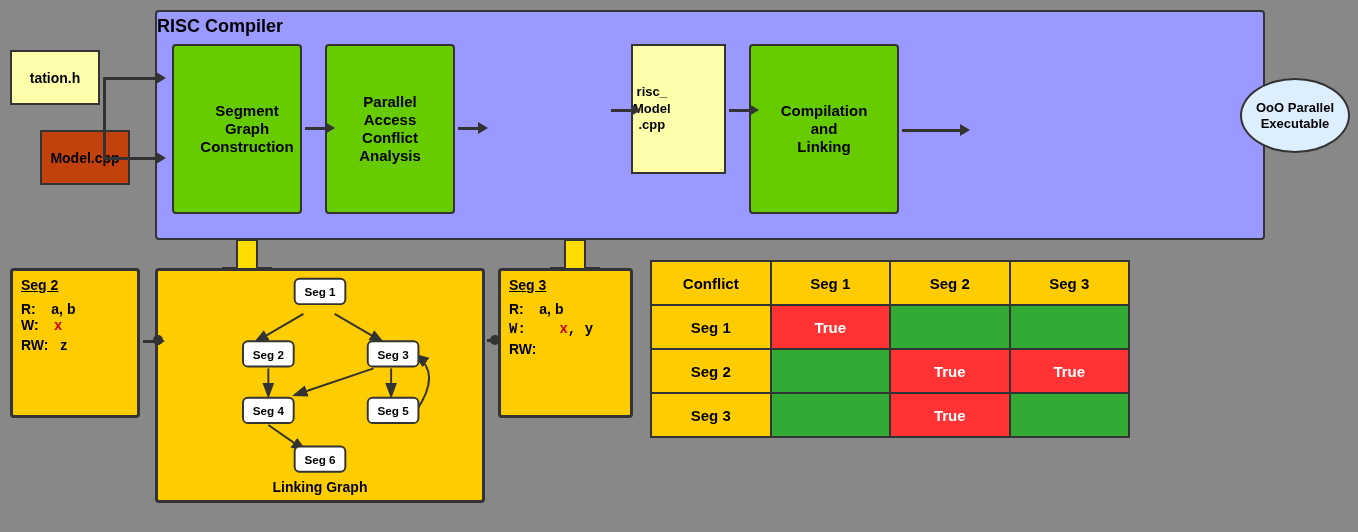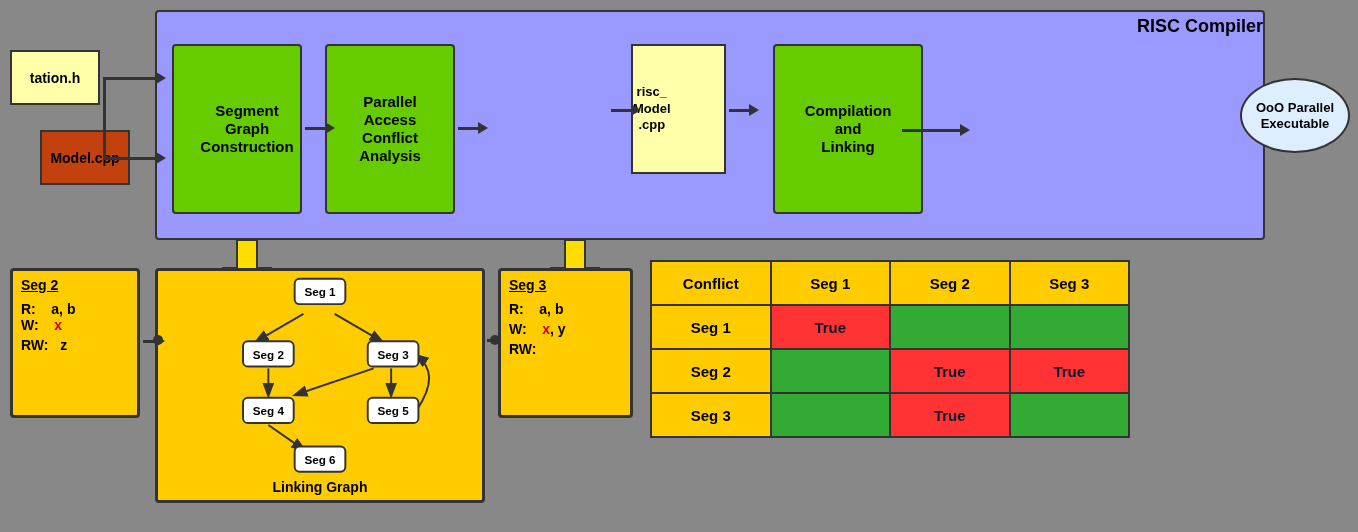--- a/index.html
+++ b/index.html
@@ -18,21 +18,21 @@
       position: absolute;
       top: 10px;
       left: 155px;
       width: 1110px;
       height: 230px;
       background: #9999ff;
       border: 2px solid #333;
       border-radius: 4px;
     }
     .risc-title {
-      text-align: right;
+      text-align: left;
       font-weight: bold;
       font-size: 18px;
       padding: 4px 0;
       color: #000;
     }
 
     
     .green-box {
       position: absolute;
       background: #66cc00;
@@ -175,21 +175,21 @@
       height: 44px;
     }
     .conflict-table thead th {
       background: #ffcc00;
     }
     .conflict-table tbody th {
       background: #ffcc00;
     }
     .cell-red { background: #ff3333; color: #fff; }
     .cell-green { background: #33aa33; }
-    .cell-true { color: #0f172a; }
+    .cell-true { color: #ffffff; }
 
     
     .oo-oval {
       position: absolute;
       top: 78px;
       right: 8px;
       width: 110px;
       height: 75px;
       background: #ddeeff;
       border: 2px solid #333;
@@ -234,21 +234,21 @@
 
 
   <div class="arrow arrow-h arrowhead-right" style="position:absolute;top:115px;left:301px;width:22px;"></div>
 
   <div class="paper-note" style="position:absolute;left:474px;top:32px;width:95px;height:130px;font-weight:bold;font-size:13px;">
     <span>risc_<br>Model<br>.cpp</span>
   </div>
 
   <div class="arrow arrow-h arrowhead-right" style="position:absolute;top:97px;left:454px;width:22px;"></div>
 
-  <div class="green-box" style="left:616px;top:32px;width:150px;height:170px;text-align:center;">
+  <div class="green-box" style="left:592px;top:32px;width:150px;height:170px;text-align:center;">
     <span>Compilation<br>and<br>Linking</span>
   </div>
 
   <div class="arrow arrow-h arrowhead-right" style="position:absolute;top:97px;left:572px;width:22px;"></div>
 
   <div class="arrow arrow-h arrowhead-right" style="position:absolute;top:117px;left:745px;width:60px;"></div>
 </div>
 
 <div class="oo-oval">
   <span>OoO Parallel<br>Executable</span>
@@ -333,21 +333,21 @@
   <div style="position:absolute;bottom:5px;left:0;right:0;text-align:center;font-size:14px;font-weight:bold;">Linking Graph</div>
 </div>
 
 <div class="arrow arrow-h arrowhead-right" style="position:absolute;top:340px;left:143px;width:14px;"></div>
 
 <div style="position:absolute;top:335px;left:153px;width:10px;height:10px;background:#333;border-radius:50%;"></div>
 
 <div class="seg3-box">
   <div class="underline">Seg 3</div>
   <div style="margin-top:8px;">R: &nbsp;&nbsp; a, b</div>
-  <div style="margin-top:4px;">W: &nbsp;&nbsp; <span class="red">x</span>, y</div>
+  <div style="margin-top:4px;font-family:Liberation Mono, monospace;">W: &nbsp;&nbsp; <span class="red">x</span>, y</div>
   <div style="margin-top:4px;">RW:</div>
 </div>
 
 <div style="position:absolute;top:335px;left:490px;width:10px;height:10px;background:#333;border-radius:50%;"></div>
 <div class="arrow arrow-h" style="position:absolute;top:339px;left:487px;width:14px;"></div>
 
 <div class="conflict-table-container">
   <table class="conflict-table">
     <thead>
       <tr>

